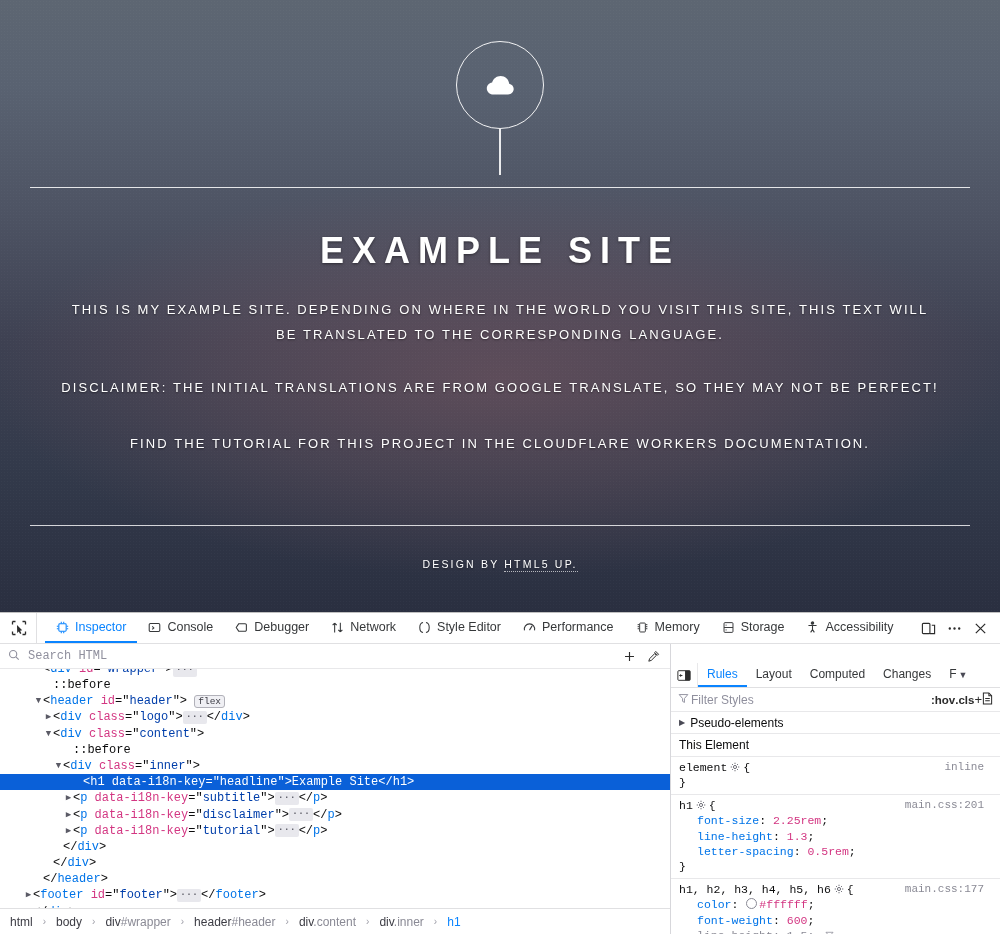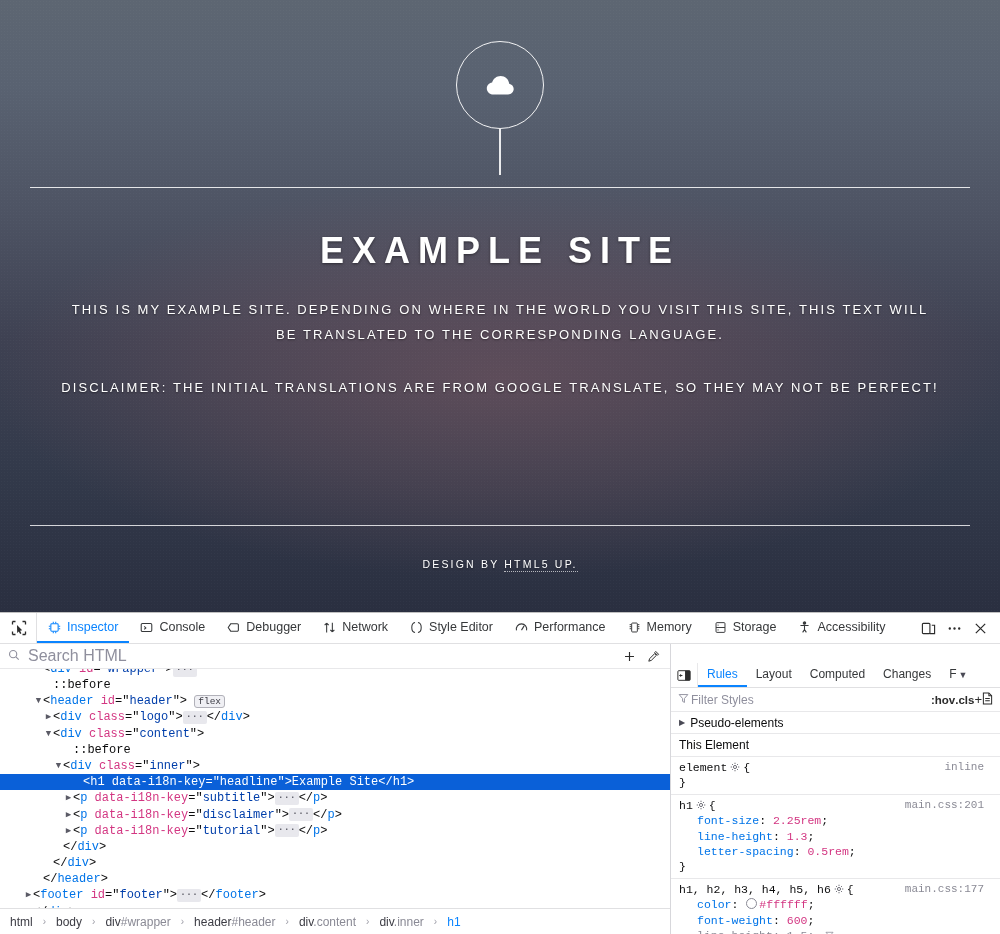--- a/index.html
+++ b/index.html
@@ -74,21 +74,21 @@
 
   
   #devtools{
     width:1000px;height:322px;background:#fff;
     border-top:1px solid #c0c0c0;box-sizing:border-box;
     display:flex;flex-direction:column;
     font-size:12px;color:#0c0c0d;
   }
   .dt-toolbar{
     height:30px;display:flex;align-items:stretch;
-    border-bottom:1px solid #e0e0e2;background:#fff;flex:0 0 30px;
+    border-bottom:1px solid #e0e0e2;background:#fff;flex:0 0 30px;gap:8px;
   }
   .dt-pickers{display:flex;align-items:center;padding:0 6px 0 8px;border-right:1px solid #e0e0e2;}
   .picker-btn{width:22px;height:22px;display:flex;align-items:center;justify-content:center;cursor:pointer;}
   .dt-tabs{display:flex;align-items:stretch;flex:1;overflow:hidden;}
   .dt-tab{
     display:flex;align-items:center;gap:6px;padding:0 11px;cursor:pointer;
     color:#36383a;white-space:nowrap;border-bottom:2px solid transparent;
     font-size:12.5px;
   }
   .dt-tab.active{color:#0a84ff;border-bottom-color:#0a84ff;}
@@ -101,22 +101,22 @@
   
   .markup-pane{
     width:670px;flex:0 0 670px;display:flex;flex-direction:column;
     border-right:1px solid #d7d7db;min-height:0;
   }
   .search-row{
     height:24px;flex:0 0 24px;display:flex;align-items:center;
     gap:6px;padding:0 8px;border-bottom:1px solid #e8e8ea;color:#8f8f9d;
   }
   .search-row input{
-    border:0;outline:0;flex:1;font-size:16px;color:#0c0c0d;
-    font-family:Liberation Sans, sans-serif;background:transparent;
+    border:0;outline:0;flex:1;font-size:12px;color:#0c0c0d;
+    font-family:Liberation Mono, monospace;background:transparent;
   }
   .search-row input::placeholder{color:#8f8f9d;}
 
   .tree{
     flex:1;overflow:hidden;padding:0;
     font-family:"Liberation Mono",monospace;font-size:12px;line-height:16.2px;
     color:#0c0c0d;
   }
   .tline{white-space:pre;height:16.2px;display:flex;align-items:center;padding-left:4px;}
   .tline.sel{background:#0a60d8;}
@@ -227,20 +227,21 @@
       </div>
       <div class="logo-stem"></div>
     </div>
 
     <div class="rule-top"></div>
 
     <div class="content">
       <h1 class="site-title">EXAMPLE SITE</h1>
       <p class="p-subtitle">THIS IS MY EXAMPLE SITE. DEPENDING ON WHERE IN THE WORLD YOU VISIT THIS SITE, THIS TEXT WILL BE TRANSLATED TO THE CORRESPONDING LANGUAGE.</p>
       <p class="p-disclaimer">DISCLAIMER: THE INITIAL TRANSLATIONS ARE FROM GOOGLE TRANSLATE, SO THEY MAY NOT BE PERFECT!</p>
+      <p class="p-tutorial">FIND THE TUTORIAL FOR THIS PROJECT IN THE CLOUDFLARE WORKERS DOCUMENTATION.</p>
     </div>
 
     <div class="rule-bottom"></div>
 
     <div class="footer">
       <span>DESIGN BY </span><a href="#">HTML5 UP.</a>
     </div>
 
   </div>
 </div>

